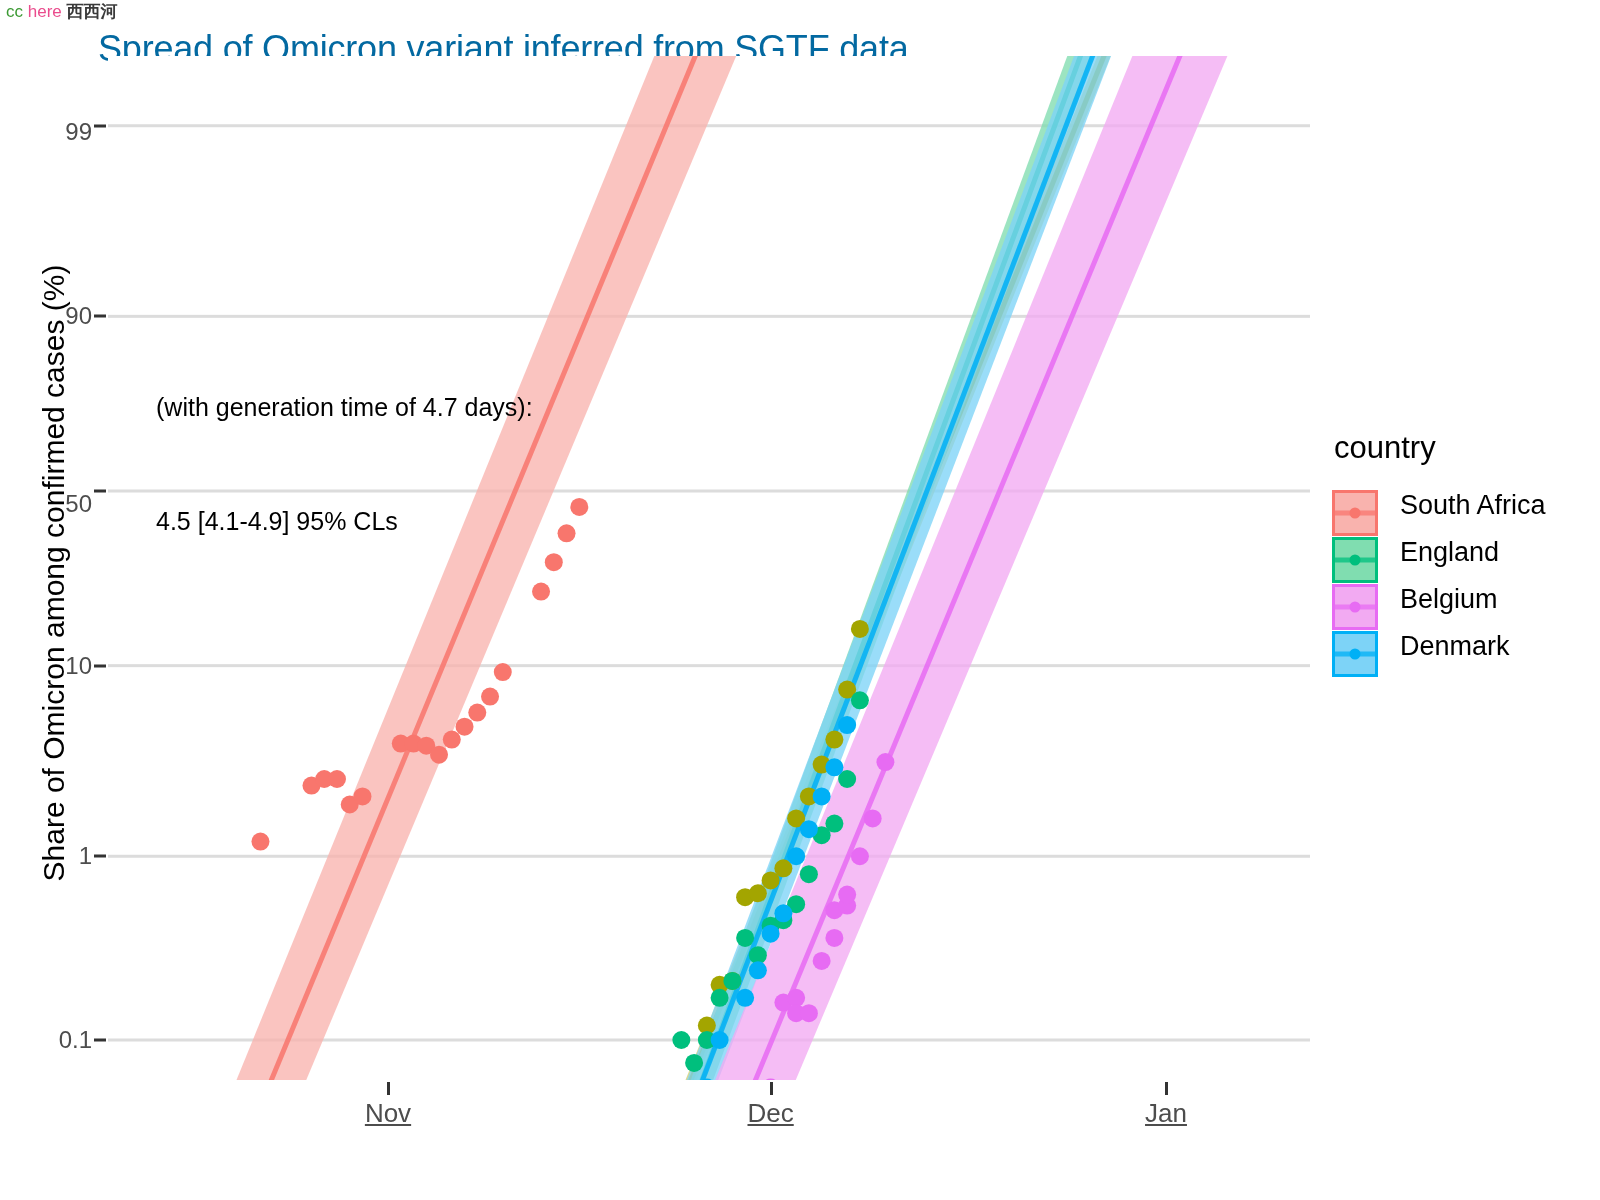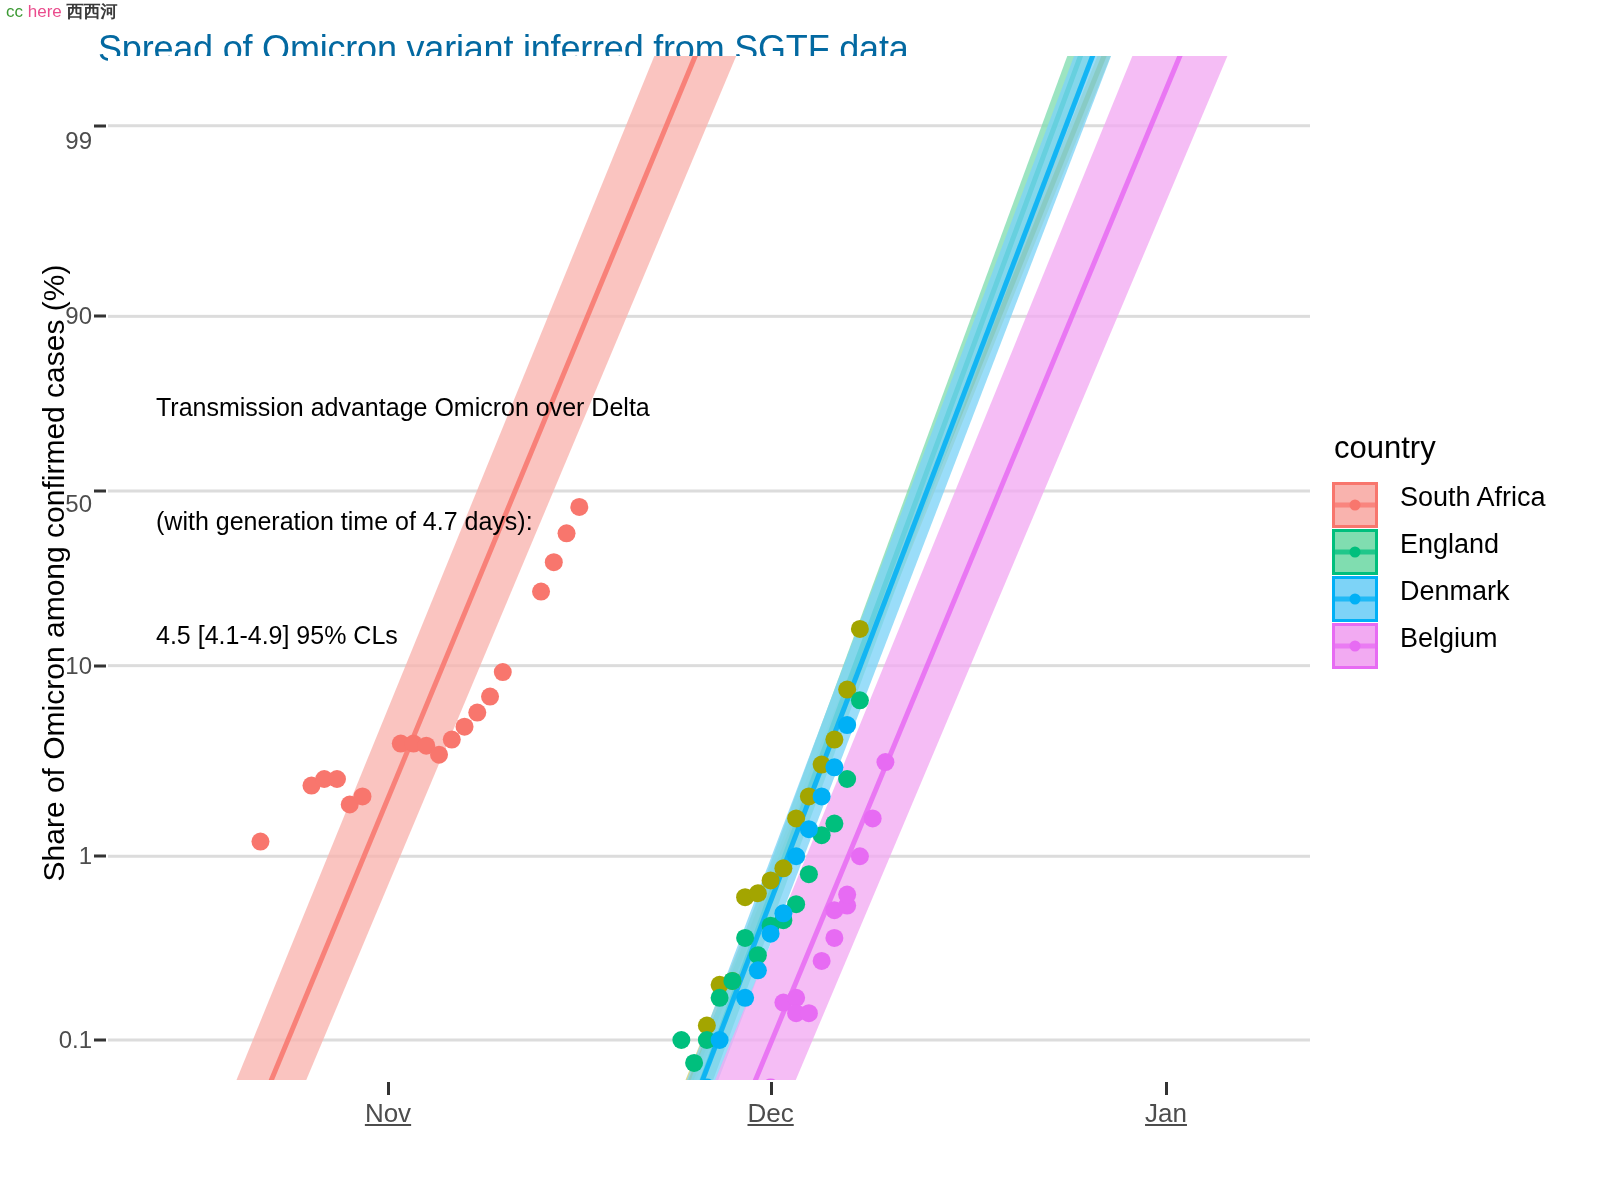--- a/index.html
+++ b/index.html
@@ -88,21 +88,21 @@
     transform:translateX(-50%);
     white-space:nowrap;
     text-decoration:underline;
   }
 
   
   .legend{
     position:absolute;left:1332px;top:430px;
   }
   .legend-title{
-    font-size:31px;color:#000;margin:0 0 16px 2px;
+    font-size:31px;color:#000;margin:0 0 24px 2px;
   }
   .legend-item{
     display:flex;height:47px;
   }
   .legend-key{
     width:46px;height:46px;position:relative;flex:0 0 46px;
   }
   .legend-key .ribbon{position:absolute;inset:0;}
   .legend-key .bar{
     position:absolute;left:0;right:0;top:50%;height:5px;
@@ -128,21 +128,21 @@
     <span class="wm-cc">cc</span>
     <span class="wm-here">here</span>
     <span class="wm-cn">西西河</span>
   </div>
 
   <div class="chart-title">Spread of Omicron variant inferred from SGTF data</div>
 
   <div class="y-axis-title">Share of Omicron among confirmed cases (%)</div>
 
   <div class="y-ticks-col" id="yticks">
-      <div class="y-tick" style="top: 141px;">99</div>
+      <div class="y-tick" style="top: 132px;">99</div>
       <div class="y-tick-mark" style="top: 125.746px;"></div>
       <div class="y-tick" style="top: 316.348px;">90</div>
       <div class="y-tick-mark" style="top: 316.348px;"></div>
       <div class="y-tick" style="top: 504px;">50</div>
       <div class="y-tick-mark" style="top: 491px;"></div>
       <div class="y-tick" style="top: 665.652px;">10</div>
       <div class="y-tick-mark" style="top: 665.652px;"></div>
       <div class="y-tick" style="top: 856.254px;">1</div>
       <div class="y-tick-mark" style="top: 856.254px;"></div>
       <div class="y-tick" style="top: 1040px;">0.1</div>
@@ -254,21 +254,20 @@
           <circle cx="726.3934426229508" cy="854.1690049117957" r="9" fill="#e76bf3"></circle>
           <circle cx="739.1475409836066" cy="849.6016589658518" r="9" fill="#e76bf3"></circle>
           <circle cx="739.1475409836066" cy="838.5564864477082" r="9" fill="#e76bf3"></circle>
           <circle cx="751.9016393442623" cy="800.2541430199019" r="9" fill="#e76bf3"></circle>
           <circle cx="764.655737704918" cy="762.411567580589" r="9" fill="#e76bf3"></circle>
           <circle cx="777.4098360655737" cy="706.0119969894239" r="9" fill="#e76bf3"></circle>
         </g>
       </svg>
 
     <div class="annot-block2">
-      <div>Transmission advantage Omicron over Delta</div>
       <div>(with generation time of 4.7 days):</div>
       <div>4.5 [4.1-4.9] 95% CLs</div>
     </div>
   </div>
 
   <div id="xticks">
       <div class="x-tick-mark" style="left: 387px;"></div>
       <div class="x-tick-label" style="left: 388px;">Nov</div>
       <div class="x-tick-mark" style="left: 769.623px;"></div>
       <div class="x-tick-label" style="left: 770.623px;">Dec</div>
@@ -290,30 +289,30 @@
         <div class="legend-item">
           <div class="legend-key">
             <div class="ribbon" style="background: rgb(128, 221, 176); border: 3px solid rgb(0, 191, 125); box-sizing: border-box;"></div>
             <div class="bar" style="background: rgb(0, 191, 125); opacity: 0.75;"></div>
             <div class="dot" style="background: rgb(0, 191, 125);"></div>
           </div>
           <div class="legend-label">England</div>
         </div>
         <div class="legend-item">
           <div class="legend-key">
+            <div class="ribbon" style="background: rgb(242, 170, 242); border: 3px solid rgb(231, 107, 243); box-sizing: border-box;"></div>
+            <div class="bar" style="background: rgb(231, 107, 243); opacity: 0.75;"></div>
+            <div class="dot" style="background: rgb(231, 107, 243);"></div>
+          </div>
+          <div class="legend-label">Belgium</div>
+        </div>
+        <div class="legend-item">
+          <div class="legend-key">
             <div class="ribbon" style="background: rgb(125, 211, 247); border: 3px solid rgb(0, 176, 246); box-sizing: border-box;"></div>
             <div class="bar" style="background: rgb(0, 176, 246); opacity: 0.75;"></div>
             <div class="dot" style="background: rgb(0, 176, 246);"></div>
           </div>
           <div class="legend-label">Denmark</div>
         </div>
-        <div class="legend-item">
-          <div class="legend-key">
-            <div class="ribbon" style="background: rgb(242, 170, 242); border: 3px solid rgb(231, 107, 243); box-sizing: border-box;"></div>
-            <div class="bar" style="background: rgb(231, 107, 243); opacity: 0.75;"></div>
-            <div class="dot" style="background: rgb(231, 107, 243);"></div>
-          </div>
-          <div class="legend-label">Belgium</div>
-        </div>
       </div>
   </div>
 
 </div>
 
 </body></html>

